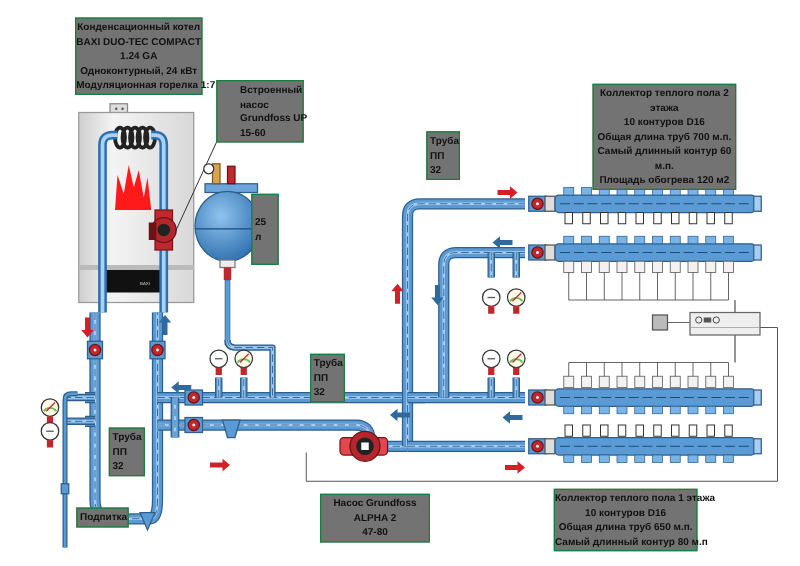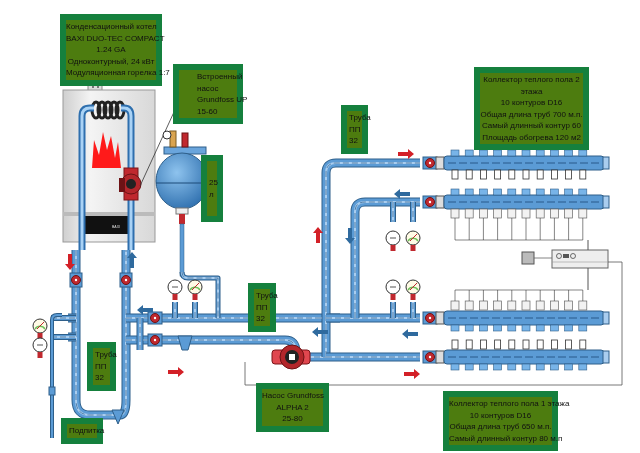--- a/index.html
+++ b/index.html
@@ -1,18 +1,18 @@
 <!DOCTYPE html>
 <html><head>
 <meta charset="utf-8">
 <style>
   html, body { margin:0; padding:0; background:#ffffff; }
   body { width:640px; height:453px; position:relative; overflow:hidden; font-family:"Liberation Sans", sans-serif; }
   #stage { position:absolute; left:0; top:0; }
-  .lbl { position:absolute; background:#4d7c0f; border:6px solid #15803d; font-size:8px; font-weight:normal; color:#111; line-height:11.5px; box-sizing:border-box; }
+  .lbl { position:absolute; background:#737373; border:1px solid #15803d; font-size:8px; font-weight:bold; color:#111; line-height:11.5px; box-sizing:border-box; }
   .lbl.c { text-align:center; }
   .lbl div { white-space:nowrap; }
 </style>
 </head>
 <body>
 
 <svg id="stage" width="640" height="453" viewBox="0 0 640 453">
   <defs>
     <linearGradient id="pipeV" x1="0" x2="1" y1="0" y2="0">
       <stop offset="0" stop-color="#3f7fbf"></stop>
@@ -441,29 +441,30 @@
   <div>ПП</div>
   <div>32</div>
 </div>
 
 <div class="lbl c" style="left:474px;top:67px;width:115px;padding:1px 0;">
   <div>Коллектор теплого пола 2</div>
   <div>этажа</div>
   <div>10 контуров D16</div>
   <div>Общая длина труб 700 м.п.</div>
   <div>Самый длинный контур 60</div>
+  <div>м.п.</div>
   <div>Площадь обогрева 120 м2</div>
 </div>
 
 <div class="lbl c" style="left:443px;top:391px;width:115px;padding:1px 0;">
   <div>Коллектор теплого пола 1 этажа</div>
   <div>10 контуров D16</div>
   <div>Общая длина труб 650 м.п.</div>
   <div>Самый длинный контур 80 м.п</div>
 </div>
 
-<div class="lbl c" style="left:256px;top:383px;width:73px;padding:1px 0;">
+<div class="lbl c" style="left:256px;top:395px;width:88px;padding:1px 0;">
   <div>Насос Grundfoss</div>
   <div>ALPHA 2</div>
-  <div>25-80</div>
-</div>
-
-<div class="lbl" style="left:61px;top:418px;width:42px;padding:1px 2px;">Подпитка</div>
+  <div>47-80</div>
+</div>
+
+<div class="lbl" style="left:61px;top:406px;width:42px;padding:1px 2px;">Подпитка</div>
 
 </body></html>

